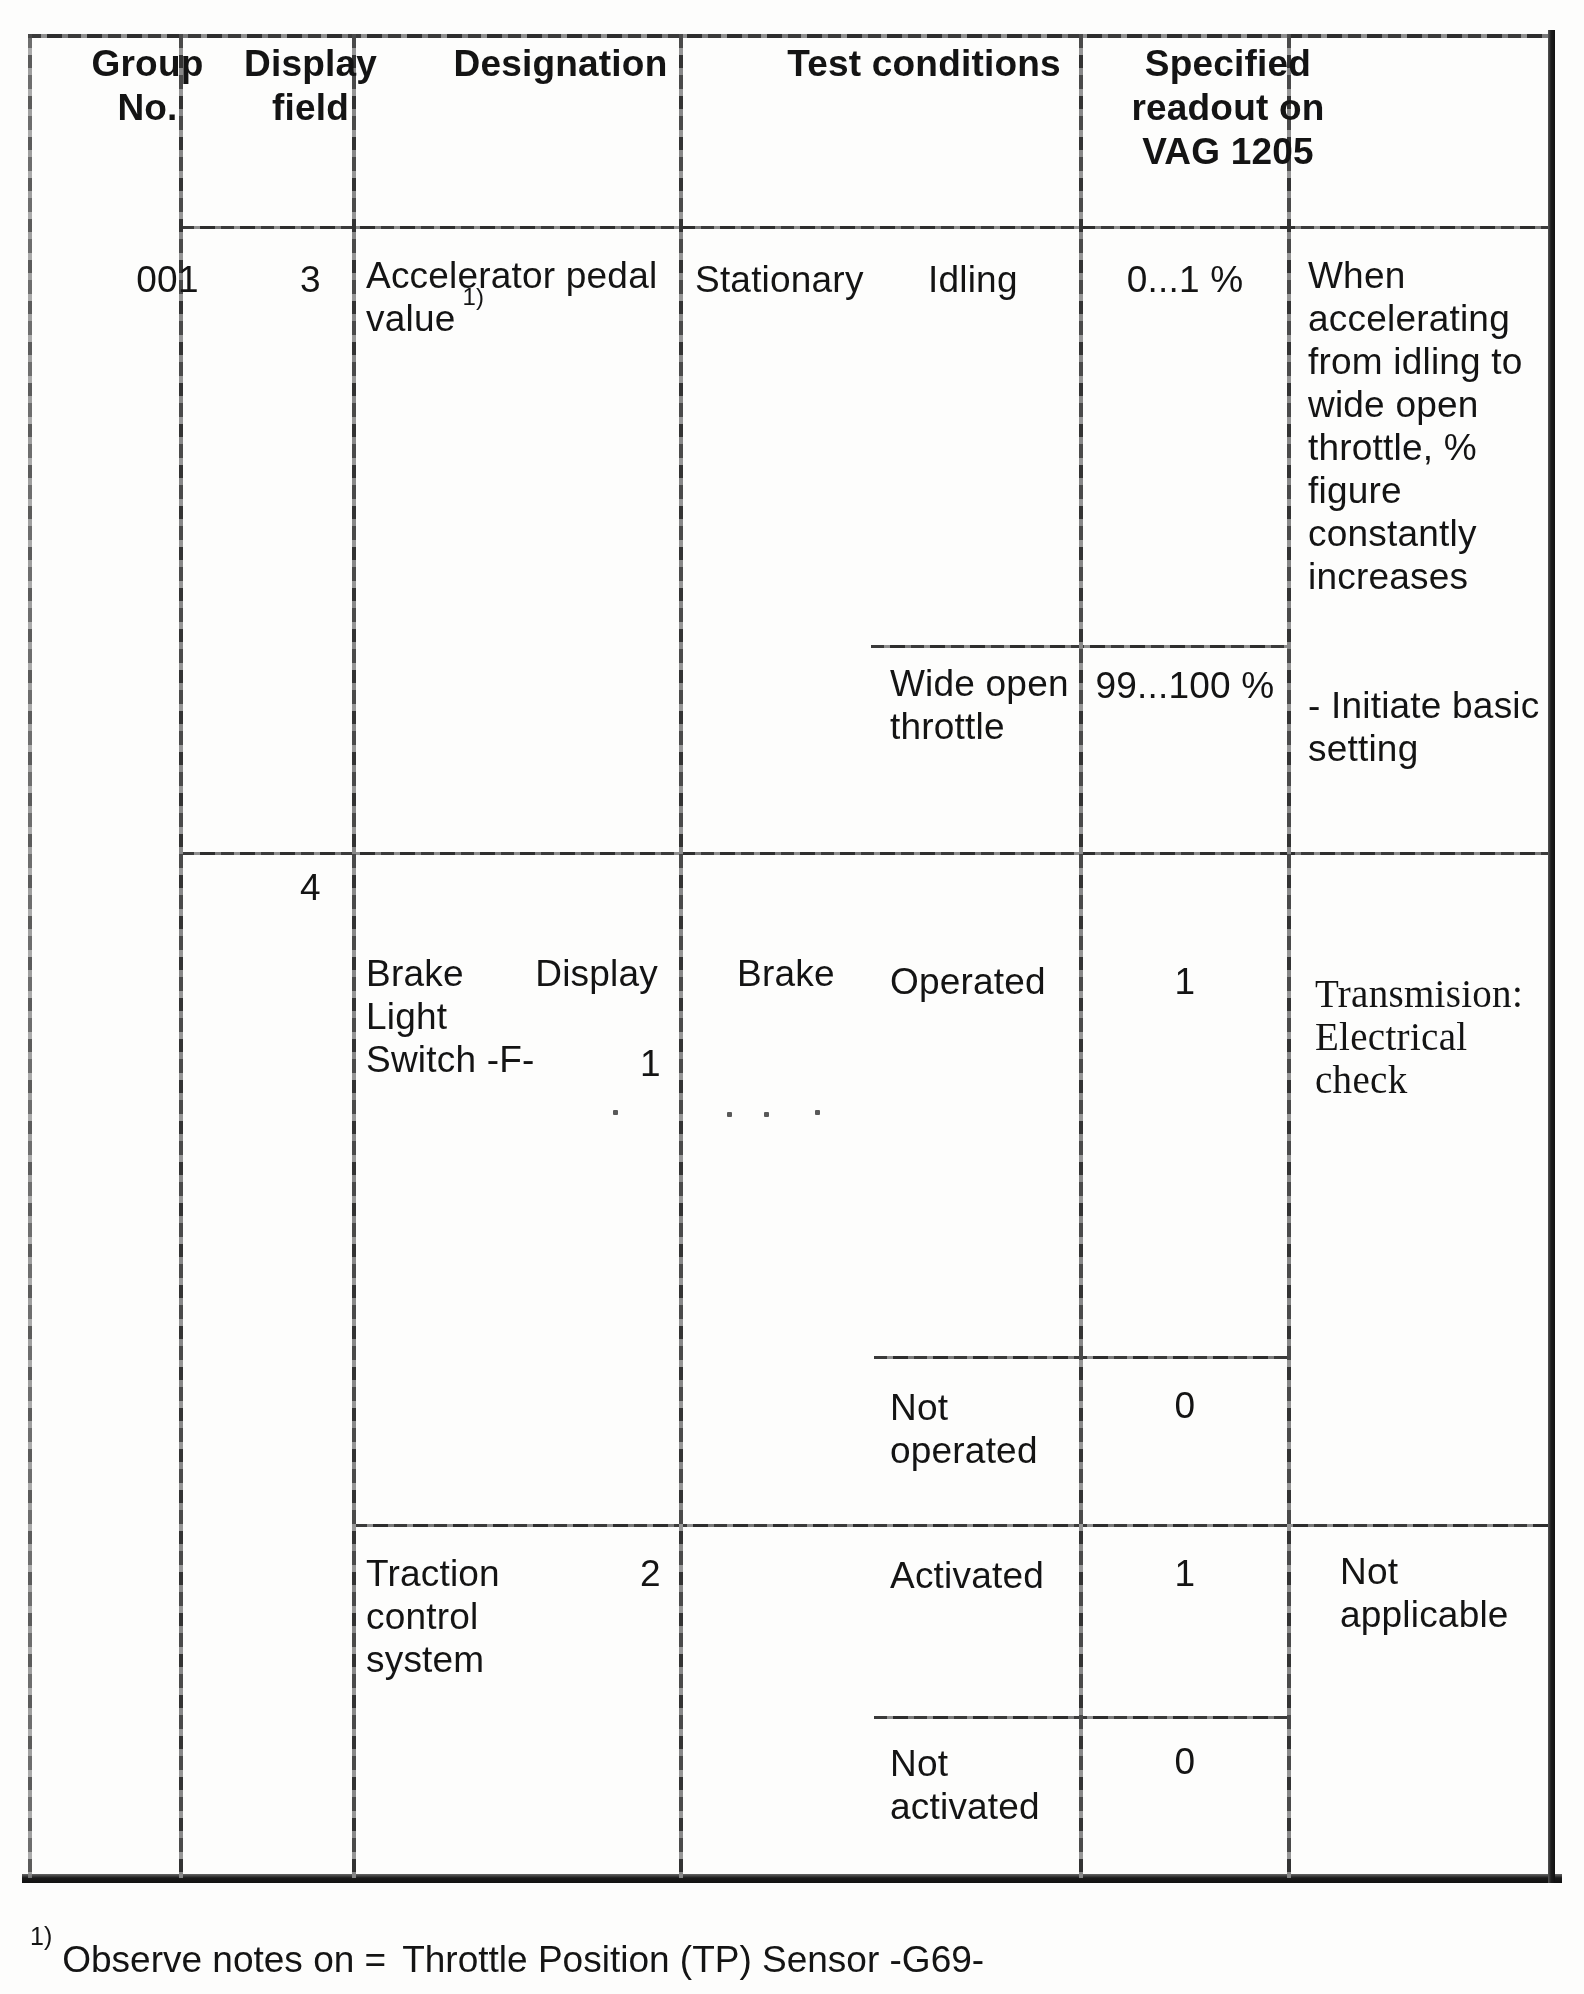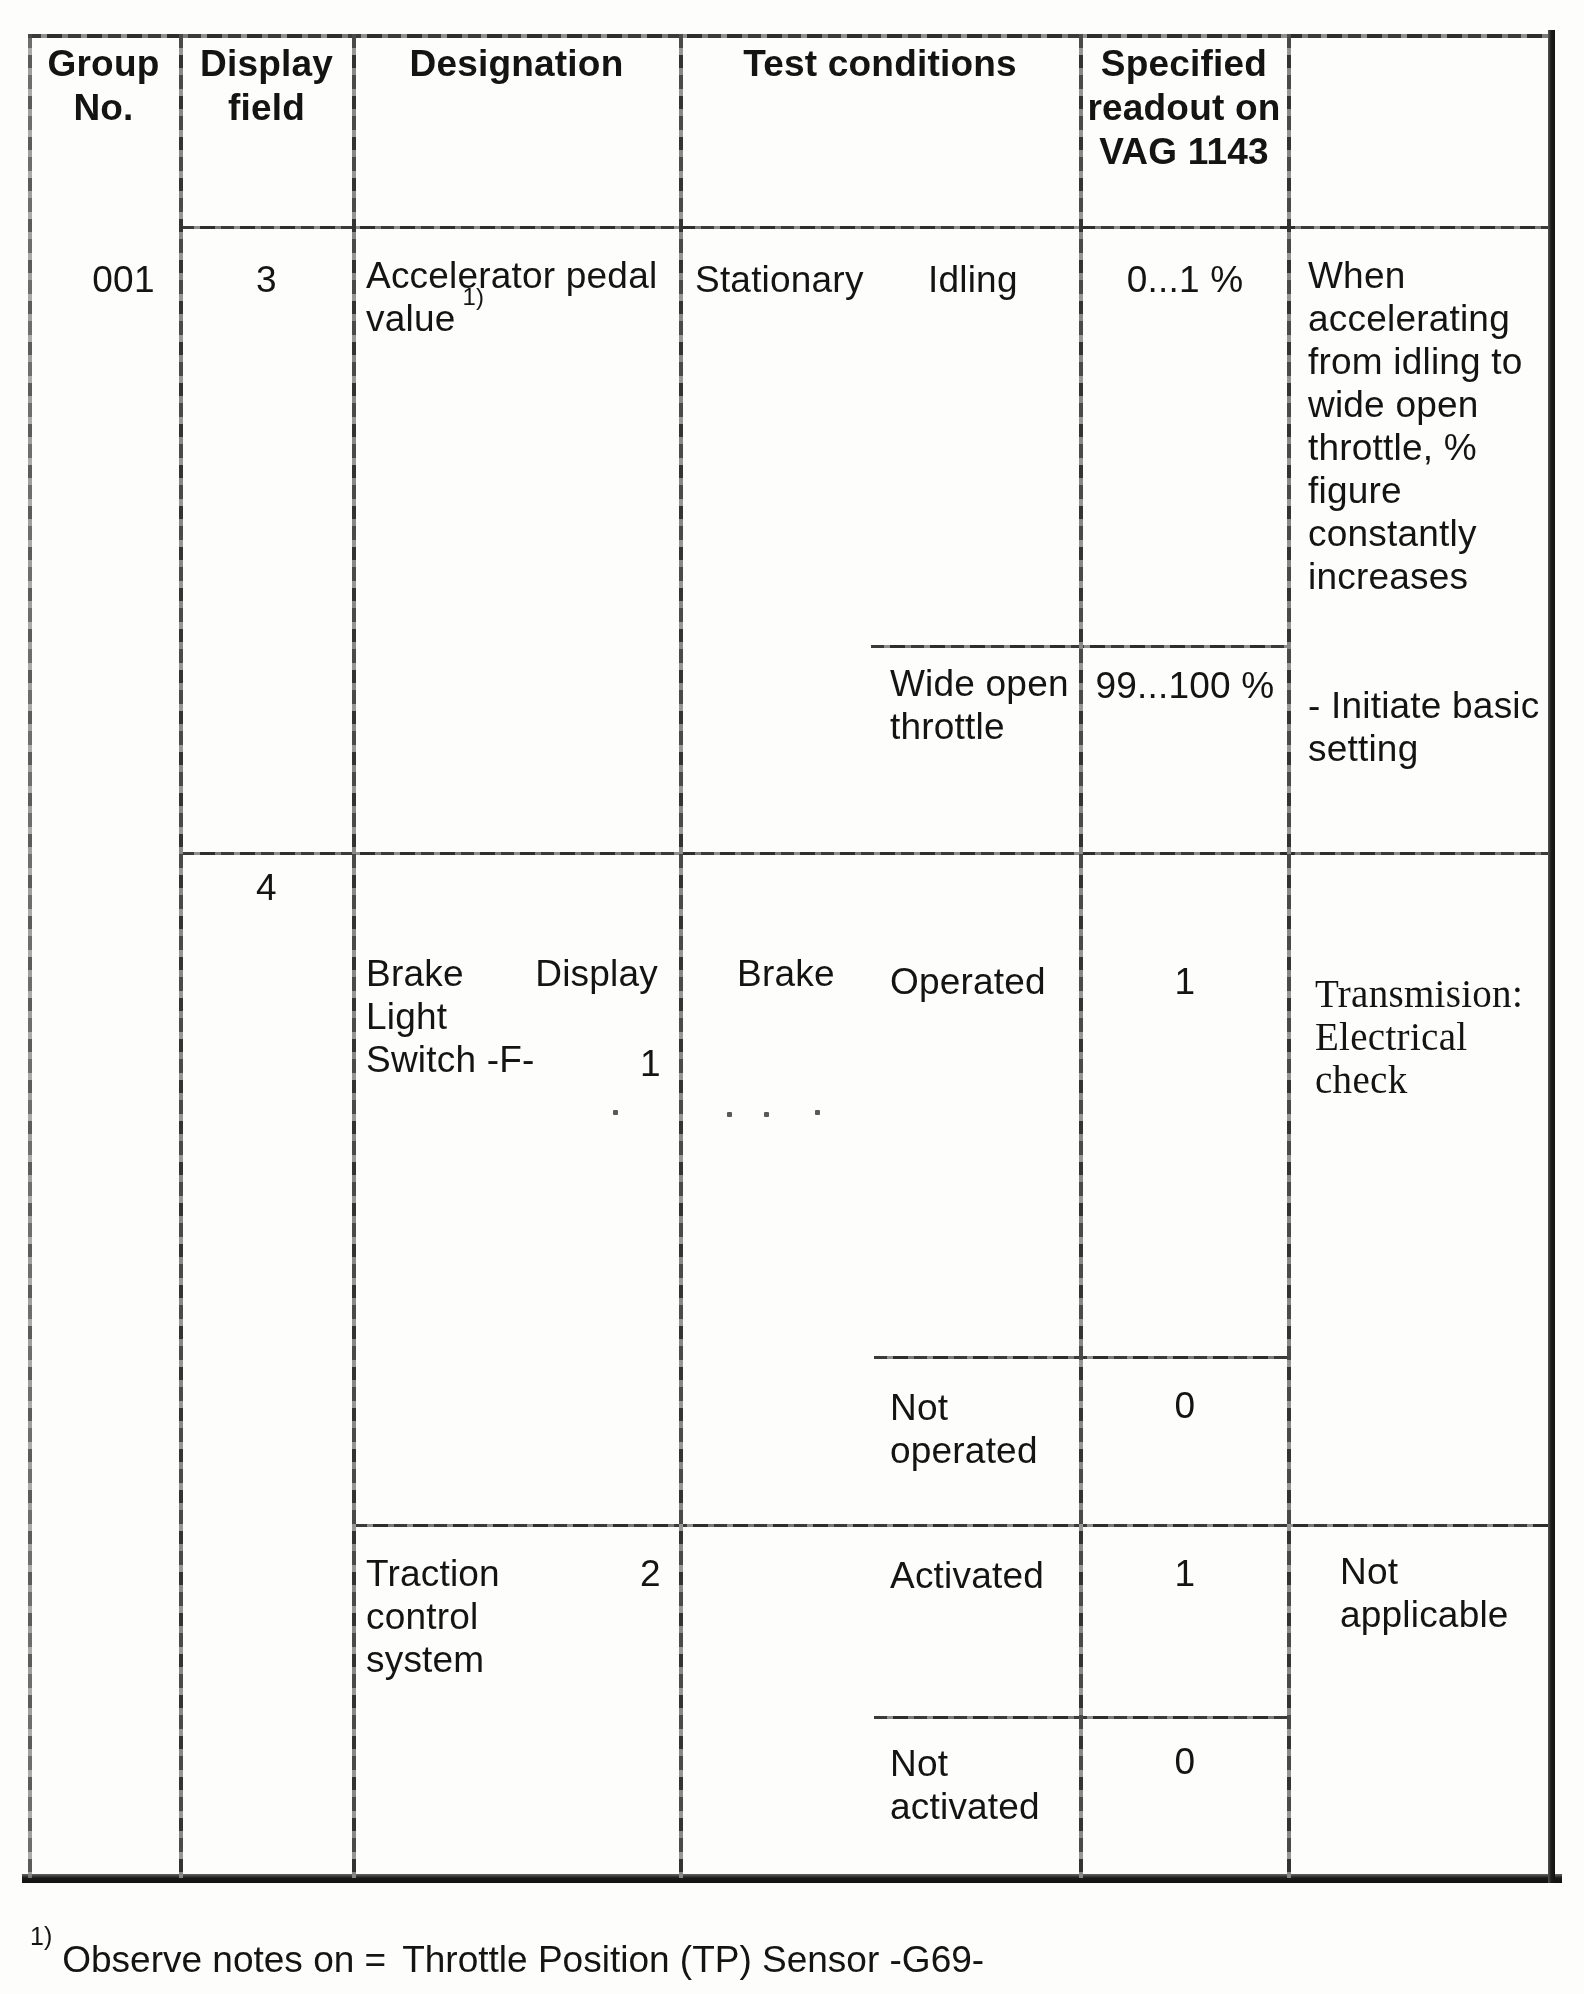--- a/index.html
+++ b/index.html
@@ -30,21 +30,21 @@
     background:linear-gradient(180deg,#666 0,#1a1a1a 4px,#111 9px);
   }
   
   .txt{
     position:absolute;
     font-size:37px;line-height:43px;
     white-space:pre-line;
     letter-spacing:.2px;
   }
   .hdr{font-weight:700;font-size:37px;line-height:44px;}
-  .ctr{text-align:center;}
+  .ctr{text-align:center;margin-left:44px;}
   .readout{left:1081px;width:208px;text-align:center;}
   .serif{
     font-family:"Liberation Serif", serif;
     font-size:39px;line-height:43px;letter-spacing:.3px;
   }
   sup.note{
     font-size:24px;line-height:0;position:relative;top:-13px;margin-left:7px;
     font-weight:inherit;
   }
   .dot{
@@ -80,21 +80,21 @@
   <div class="border-right" style="left:1548px;top:30px;height:1853px;"></div>
 
   <div class="txt hdr ctr" style="left:28px;top:42px;width:151px;">Group
 No.</div>
   <div class="txt hdr ctr" style="left:181px;top:42px;width:171px;">Display
 field</div>
   <div class="txt hdr ctr" style="left:354px;top:42px;width:325px;">Designation</div>
   <div class="txt hdr ctr" style="left:681px;top:42px;width:398px;">Test conditions</div>
   <div class="txt hdr ctr" style="left:1081px;top:42px;width:206px;">Specified
 readout on
-VAG 1143</div>
+VAG 1205</div>
 
   <div class="txt ctr" style="left:28px;top:258px;width:151px;padding-left:20px;">001</div>
   <div class="txt ctr" style="left:181px;top:258px;width:171px;">3</div>
 
   <div class="txt" style="left:366px;top:254px;width:300px;"><span>Accelerator pedal
 value</span><sup class="note">1)</sup></div>
 
   <div class="txt" style="left:695px;top:258px;">Stationary</div>
   <div class="txt" style="left:900px;top:258px;margin-left:28px;">Idling</div>
   <div class="txt readout" style="top:258px;">0...1 %</div>

